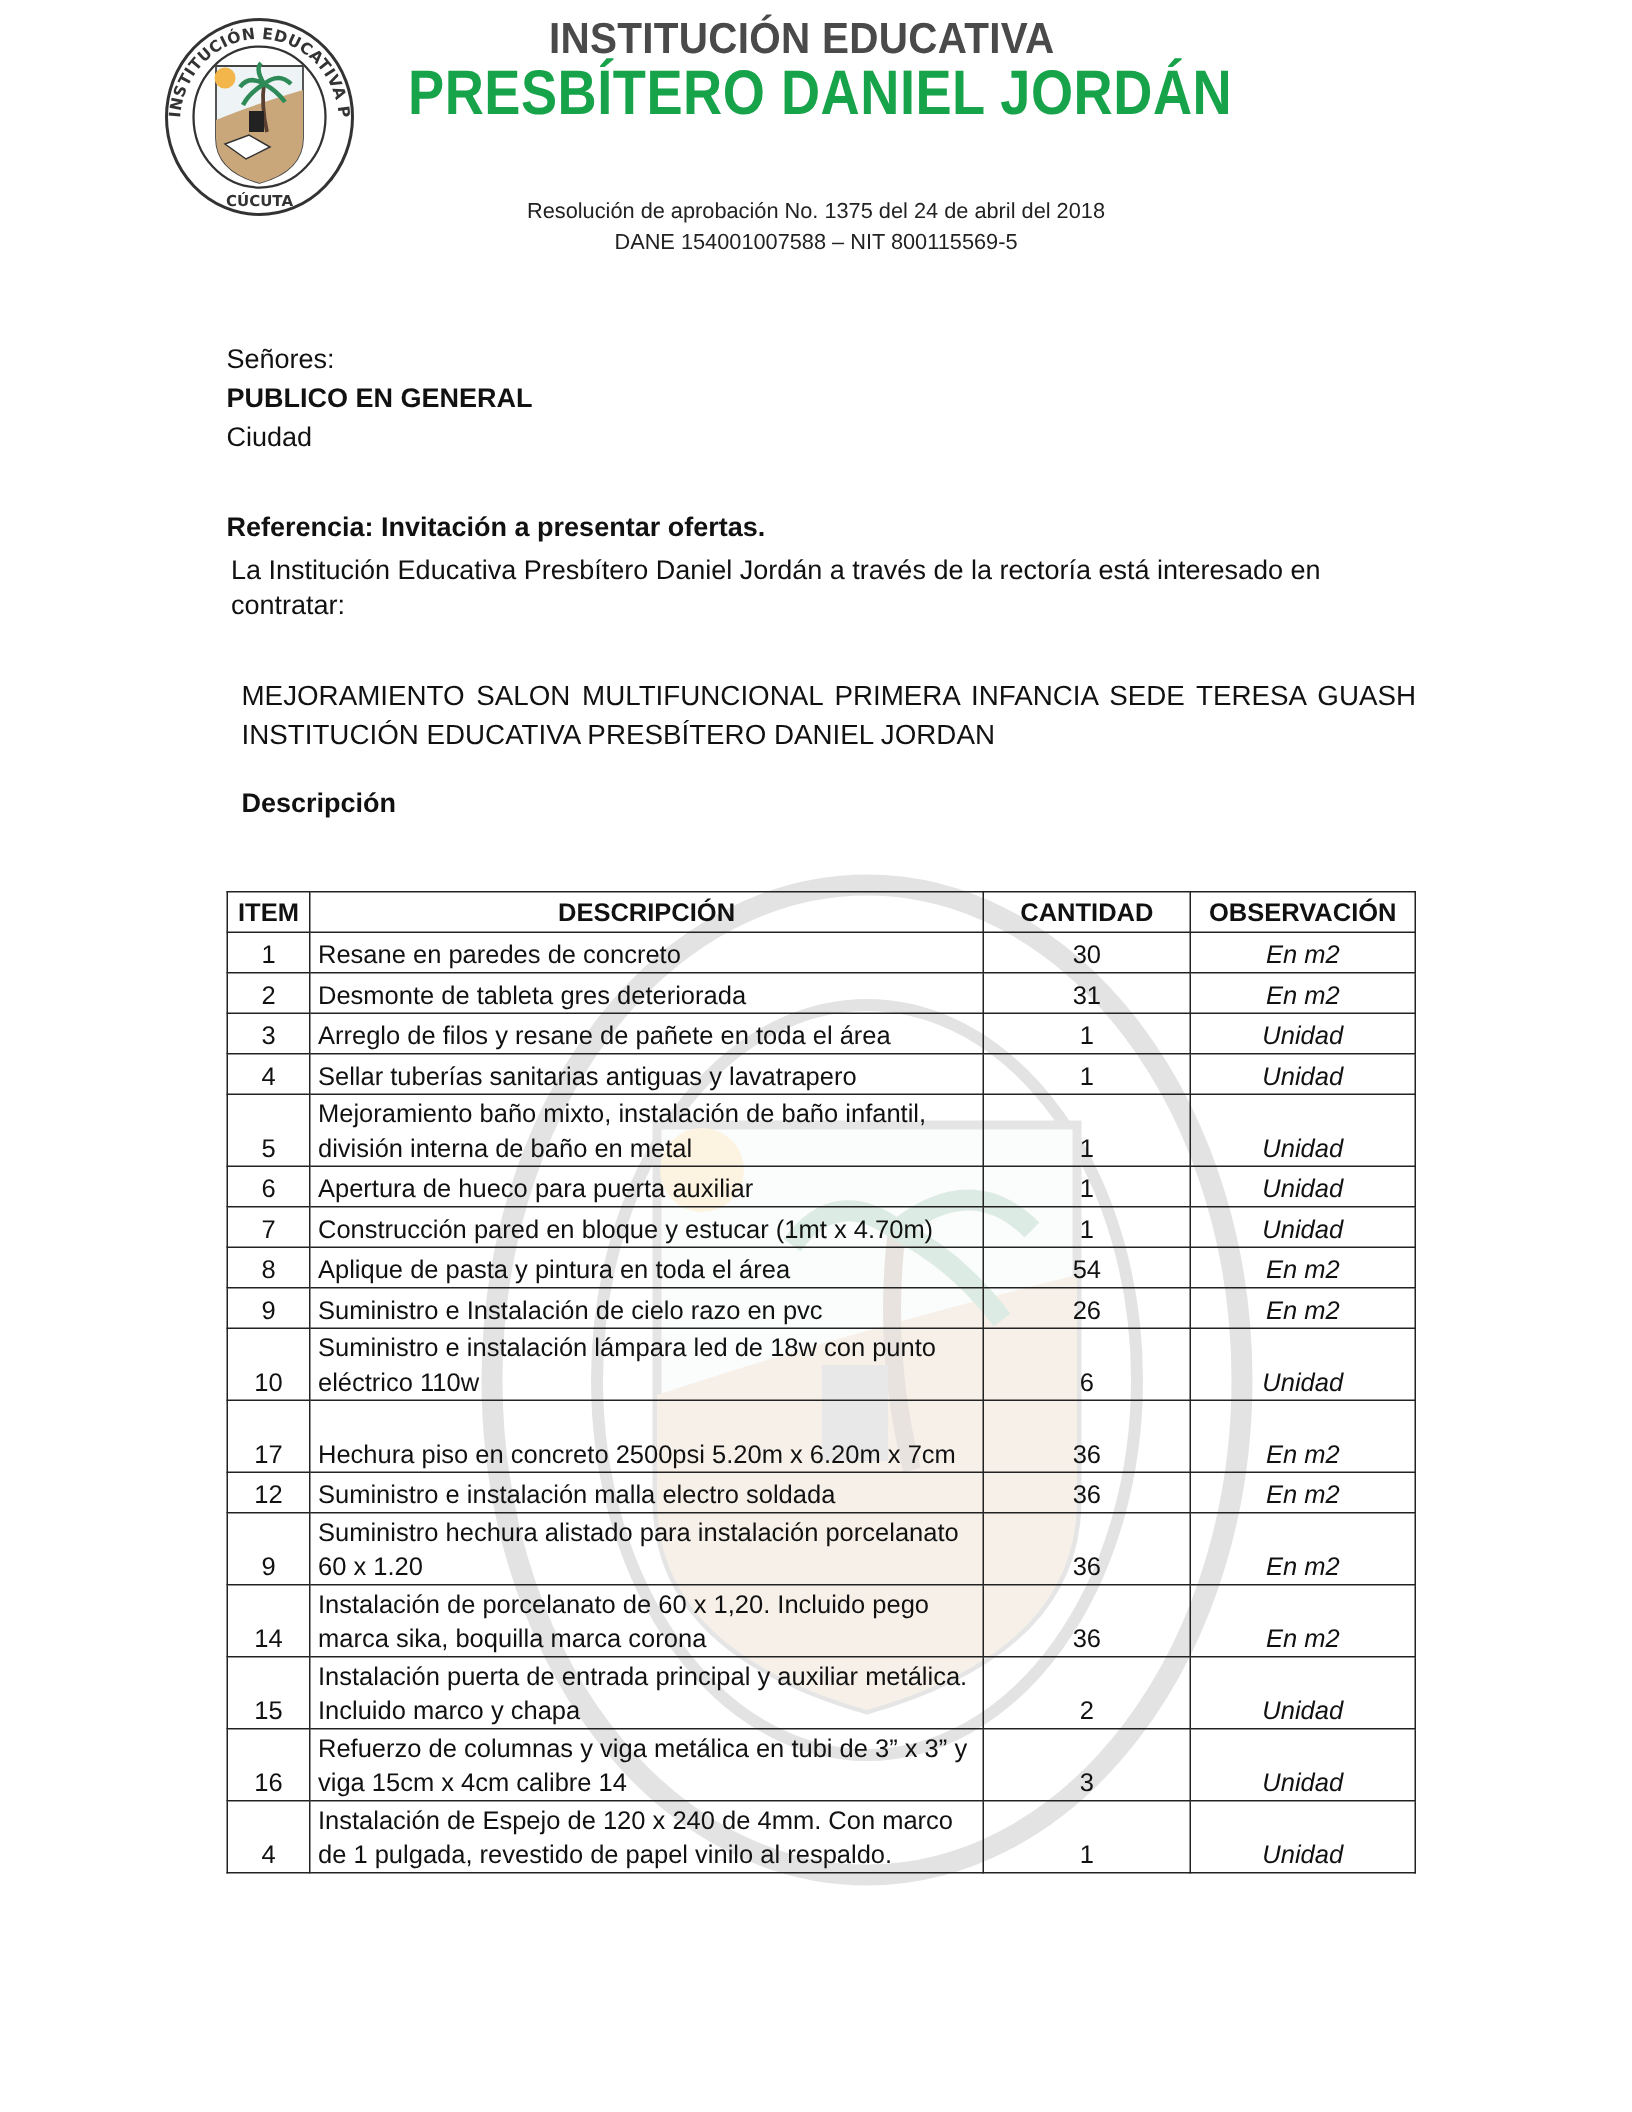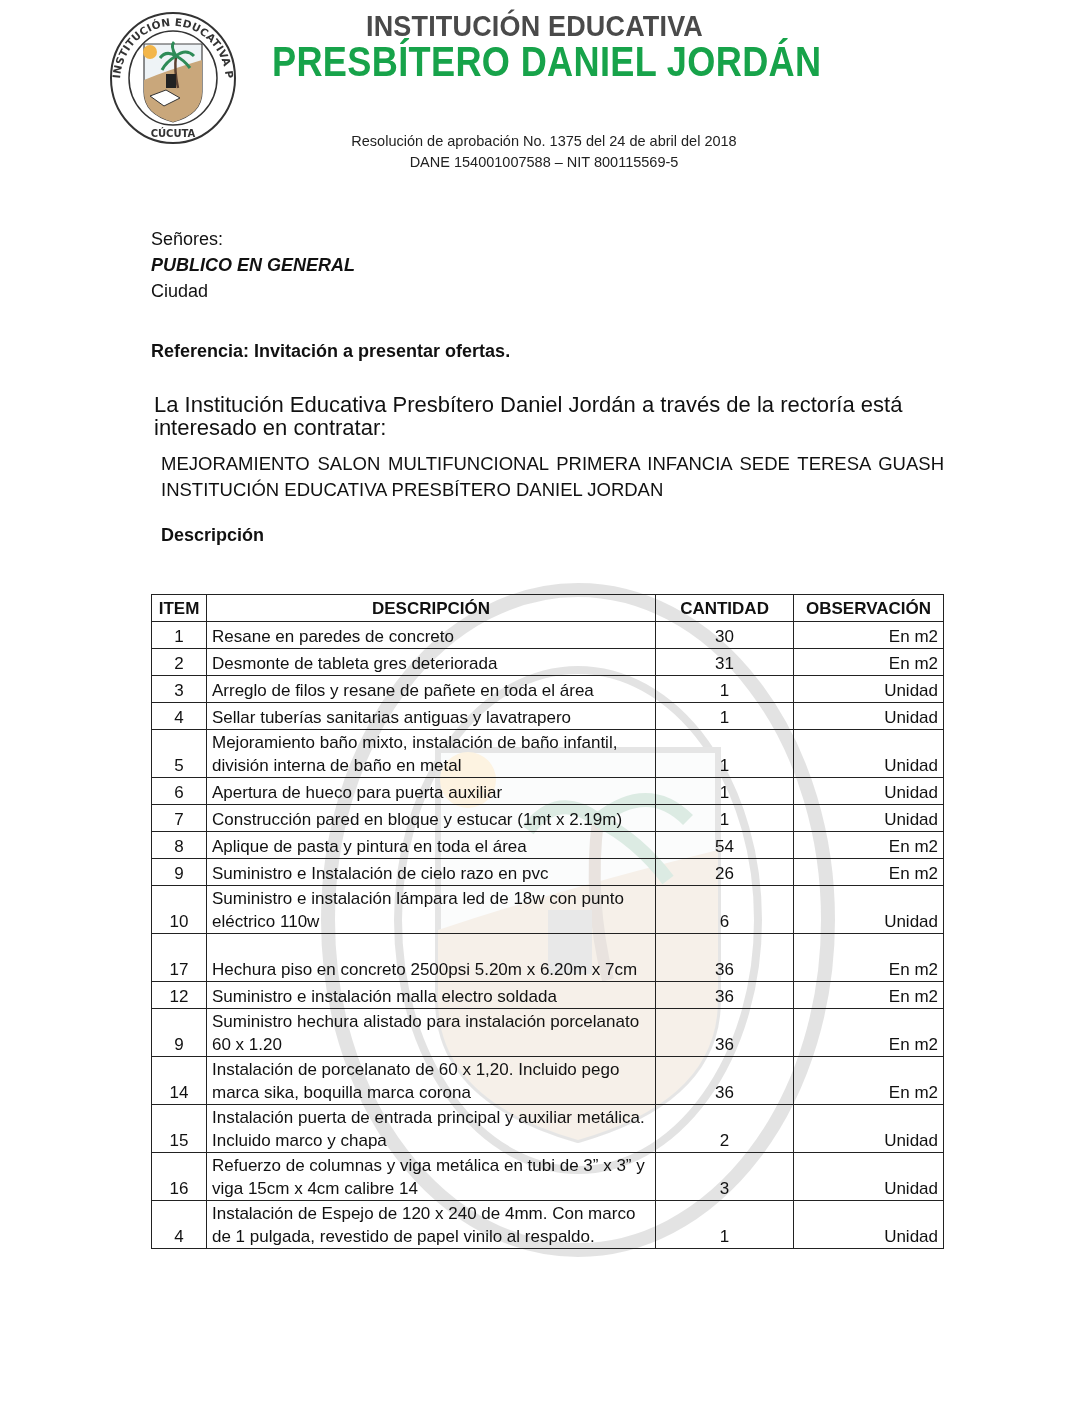--- a/index.html
+++ b/index.html
@@ -12,42 +12,42 @@
   .hdr-line2 { position: absolute; left: 272px; top: 38px; font-family: "Liberation Sans", sans-serif; font-size: 42px; font-weight: bold; color: #17a34a; white-space: nowrap; transform: scaleX(0.86); transform-origin: left top; letter-spacing: 0.4px; }
   .hdr-sub { position: absolute; left: 300px; width: 488px; text-align: center; font-family: "Liberation Sans", sans-serif; font-size: 14.5px; color: #222; white-space: nowrap; margin-top: 44px; }
   .hdr-sub.l1 { top: 89px; }
   .hdr-sub.l2 { top: 110px; }
 
   
   .txt { position: absolute; left: 151px; font-size: 18px; white-space: nowrap; }
   .bold { font-weight: bold; }
   .date { top: 155px; }
   .senores { top: 229px; }
-  .publico { top: 255px; font-style: italic; }
+  .publico { top: 255px; }
   .ciudad { top: 281px; }
   .ref { top: 341px; }
-  .intro { position: absolute; left: 154px; top: 369px; width: 780px; font-size: 22px; line-height: 23px; margin-top: 24px; }
+  .intro { position: absolute; left: 154px; top: 369px; width: 780px; font-size: 18px; line-height: 23px; }
   .project { position: absolute; left: 161px; top: 451px; width: 783px; font-size: 18.5px; line-height: 26px; text-align: justify; text-align-last: left; font-family: "Liberation Sans", sans-serif; }
   .project .p1 { display: block; text-align: justify; text-align-last: justify; }
   .desc-h { position: absolute; left: 161px; top: 525px; font-size: 18px; font-weight: bold; }
 
   
   .watermark { position: absolute; left: 318px; top: 580px; width: 520px; height: 680px; opacity: 0.16; pointer-events: none; }
 
   
   table.items { position: absolute; left: 151px; top: 594px; width: 793px; border-collapse: collapse; font-size: 17px; font-family: "Liberation Sans", sans-serif; background: transparent; }
   table.items th, table.items td { border: 1.5px solid #222; padding: 0 5px; vertical-align: bottom; line-height: 23px; }
   table.items th { font-weight: bold; height: 26px; vertical-align: middle; }
   table.items col.c1 { width: 55px; }
   table.items col.c2 { width: 450px; }
   table.items col.c3 { width: 138px; }
   table.items col.c4 { width: 150px; }
   td.num { text-align: center; }
   td.qty { text-align: center; }
-  td.obs { text-align: right; }
+  td.obs { text-align: center; font-style: italic; }
   tr.r1 td { height: 26px; }
   tr.r2 td { height: 47px; }
   td.vmid { vertical-align: middle; }
 </style>
 </head>
 <body>
 
 <div class="page">
 
   <svg class="logo" viewBox="0 0 130 136">
@@ -147,21 +147,21 @@
         <td class="obs">Unidad</td>
       </tr>
       <tr class="r1">
         <td class="num">6</td>
         <td>Apertura de hueco para puerta auxiliar</td>
         <td class="qty">1</td>
         <td class="obs">Unidad</td>
       </tr>
       <tr class="r1">
         <td class="num">7</td>
-        <td>Construcción pared en bloque y estucar (1mt x 2.19m)</td>
+        <td>Construcción pared en bloque y estucar (1mt x 4.70m)</td>
         <td class="qty">1</td>
         <td class="obs">Unidad</td>
       </tr>
       <tr class="r1">
         <td class="num">8</td>
         <td>Aplique de pasta y pintura en toda el área</td>
         <td class="qty">54</td>
         <td class="obs">En m2</td>
       </tr>
       <tr class="r1">

